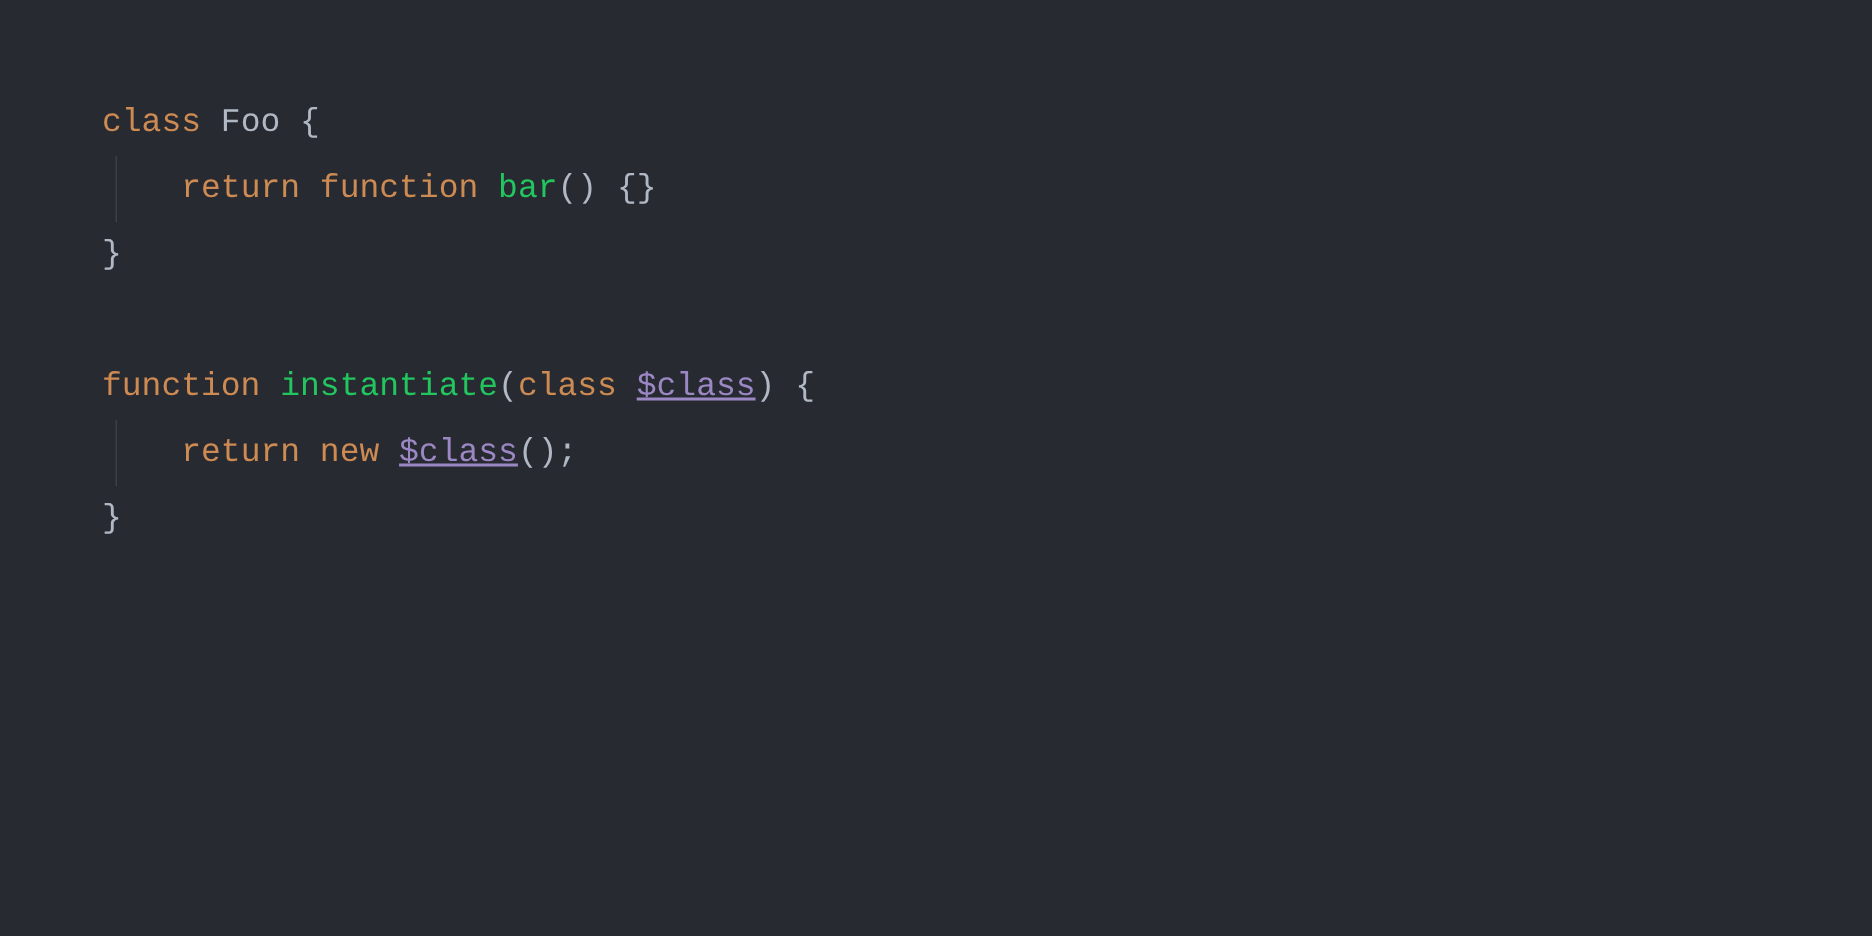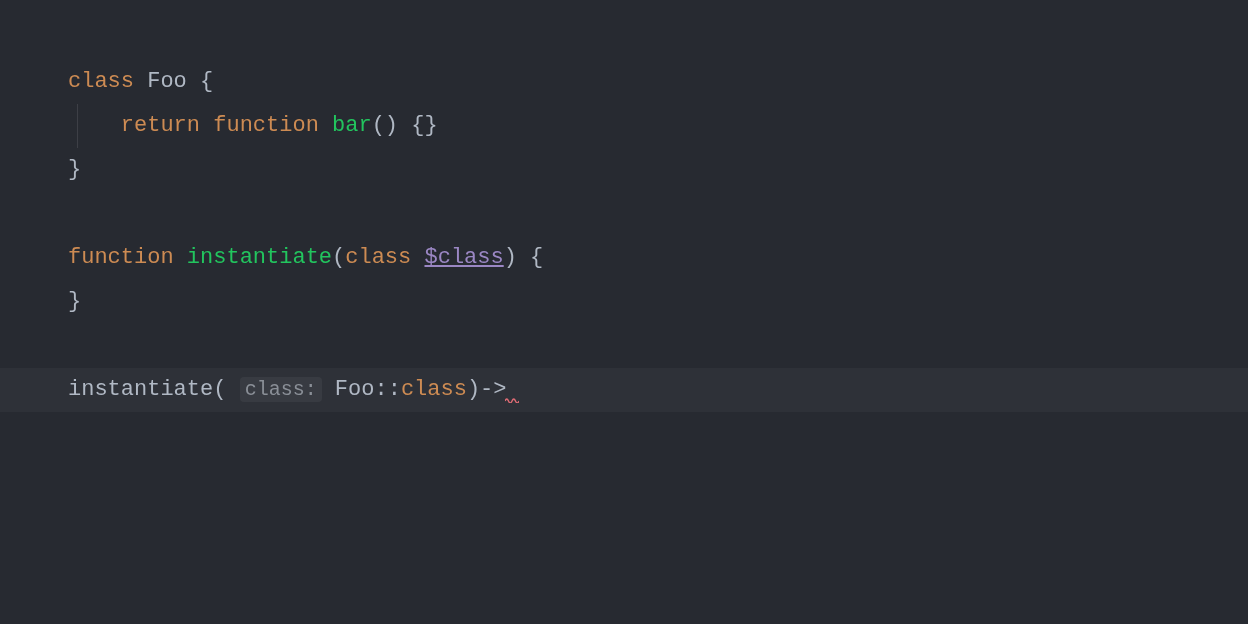--- a/index.html
+++ b/index.html
@@ -70,22 +70,20 @@
   <div class="line"><span class="tok-keyword">class</span><span class="tok"> </span><span class="tok-class">Foo</span><span class="tok-punct"> {</span></div>
 
   <div class="line"><span class="indent-guide"></span><span class="tok">    </span><span class="tok-keyword">return</span><span class="tok"> </span><span class="tok-keyword">function</span><span class="tok"> </span><span class="tok-fn-name">bar</span><span class="tok-punct">()</span><span class="tok-punct"> {}</span></div>
 
   <div class="line"><span class="tok-punct">}</span></div>
 
   <div class="line"></div>
 
   <div class="line"><span class="tok-keyword">function</span><span class="tok"> </span><span class="tok-fn-name">instantiate</span><span class="tok-punct">(</span><span class="tok-type">class</span><span class="tok"> </span><span class="tok-var">$class</span><span class="tok-punct">) {</span></div>
 
+  <div class="line"><span class="indent-guide"></span><span class="tok">    </span><span class="tok-keyword">return</span><span class="tok"> </span><span class="tok-keyword">new</span><span class="tok"> </span><span class="tok-var">$class</span><span class="tok-punct">();</span></div>
 
   <div class="line"><span class="tok-punct">}</span></div>
 
   <div class="line"></div>
 
-  <div class="line hl"><span class="tok-call">instantiate</span><span class="tok-punct">(</span><span class="tok"> </span><span class="tok-hint">class:</span><span class="tok"> </span><span class="tok">Foo::</span><span class="tok-const">class</span><span class="tok-punct">)-&gt;</span><span class="squiggle"><svg width="14" height="6" viewBox="0 0 14 6">
-          <path d="M0 4 Q 1.75 0, 3.5 4 T 7 4 T 10.5 4 T 14 4" stroke="#e06c75" stroke-width="1.4" fill="none"></path>
-        </svg></span></div>
 
 </div>
 
 </body></html>

